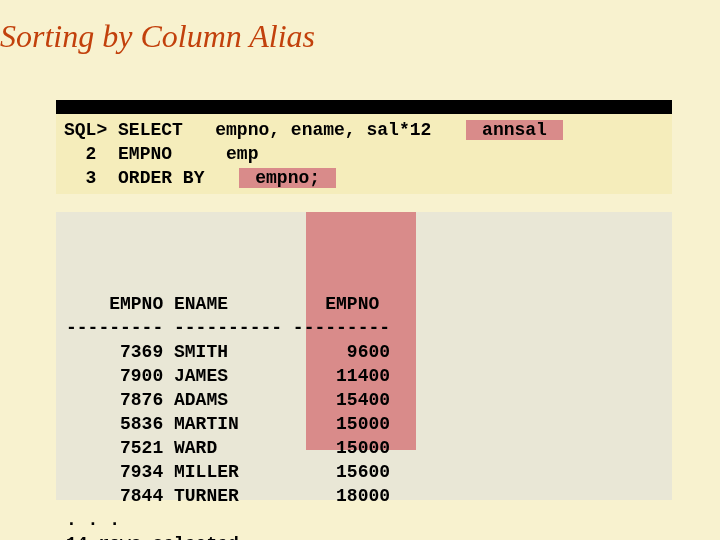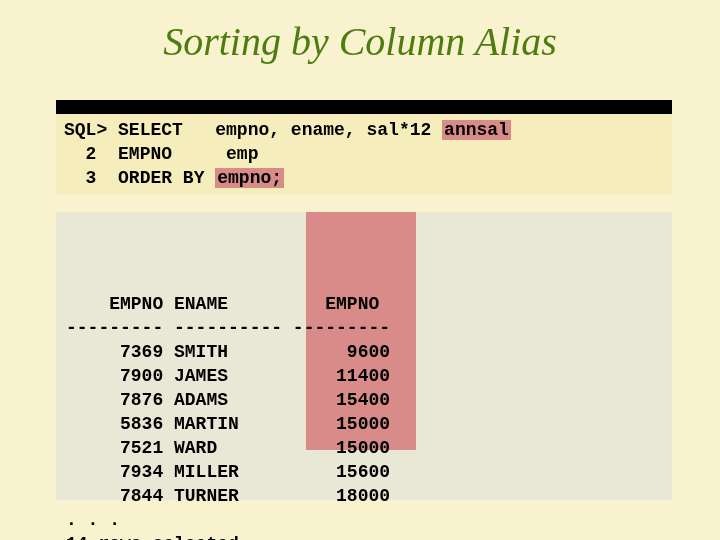--- a/index.html
+++ b/index.html
@@ -4,25 +4,24 @@
 <style>
   html,body{margin:0;padding:0}
   body{
     width:720px;height:540px;
     background:#000;
     font-family:"Times New Roman",Times,serif;
     overflow:hidden;
     position:relative;
   }
   .title{
-    color:#4d7c0f;
+    color:#c2410c;
     background:transparent;
     font-style:italic;
-    font-size:40px;
-    text-align:center;
+    font-size:32px;
     position:absolute;
     left:0;right:0;
     top:18px;
     font-family:"Times New Roman",Times,serif;
     letter-spacing:0px;
   }
   
   .cream{
     background:#f8f2cf;
   }
@@ -62,21 +61,22 @@
     font-size:18px;
     font-weight:bold;
     line-height:24px;
     color:#000;
     padding:4px 8px 4px 8px;
     box-sizing:border-box;
     white-space:pre;
   }
   .hl{
     background:#d98b8a;
-    padding:0 2px;
+    padding:0 16px;
+    margin-left:24px;
   }
 
   .result-panel{
     position:absolute;
     left:56px;top:212px;
     width:616px;height:288px;
     background:#e9e7d6;
     font-family:"Courier New",Courier,monospace;
     font-size:18px;
     font-weight:bold;

